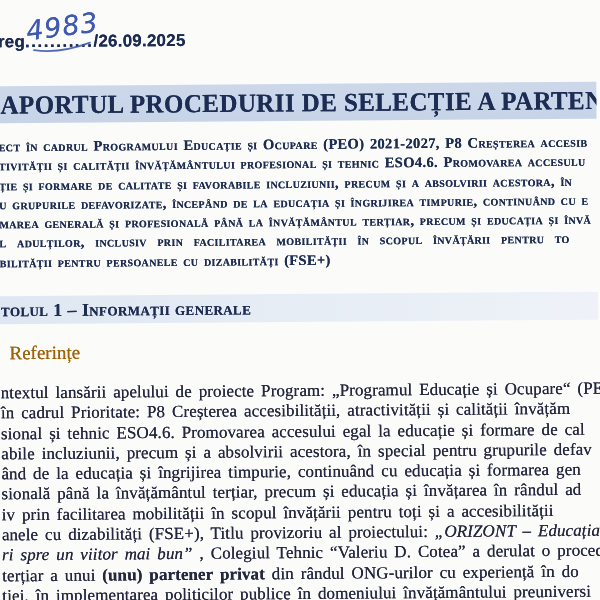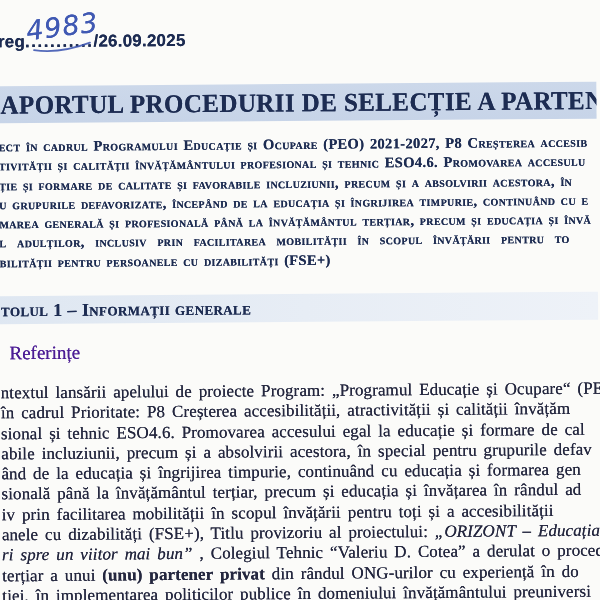--- a/index.html
+++ b/index.html
@@ -64,21 +64,21 @@
   }
   .section-band span{
     white-space:nowrap;padding-left:53px;
     font-weight:bold;font-variant:small-caps;
     font-size:18px;letter-spacing:0.4px;
     color:var(--heading-ink,#1d2c52);
   }
   
   .subsection{
     position:absolute;top:340px;left:61px;
-    font-size:19px;color:#4c1d95;
+    font-size:19px;color:#a16207;
   }
   
   .bodytext{position:absolute;top:381px;left:52px;width:920px;}
   .bline{
     white-space:nowrap;
     font-size:17px;line-height:20.3px;
     word-spacing:2.5px;letter-spacing:0.1px;
     color:var(--body-ink,#24273f);
   }
   .bline .b{font-weight:bold;}

